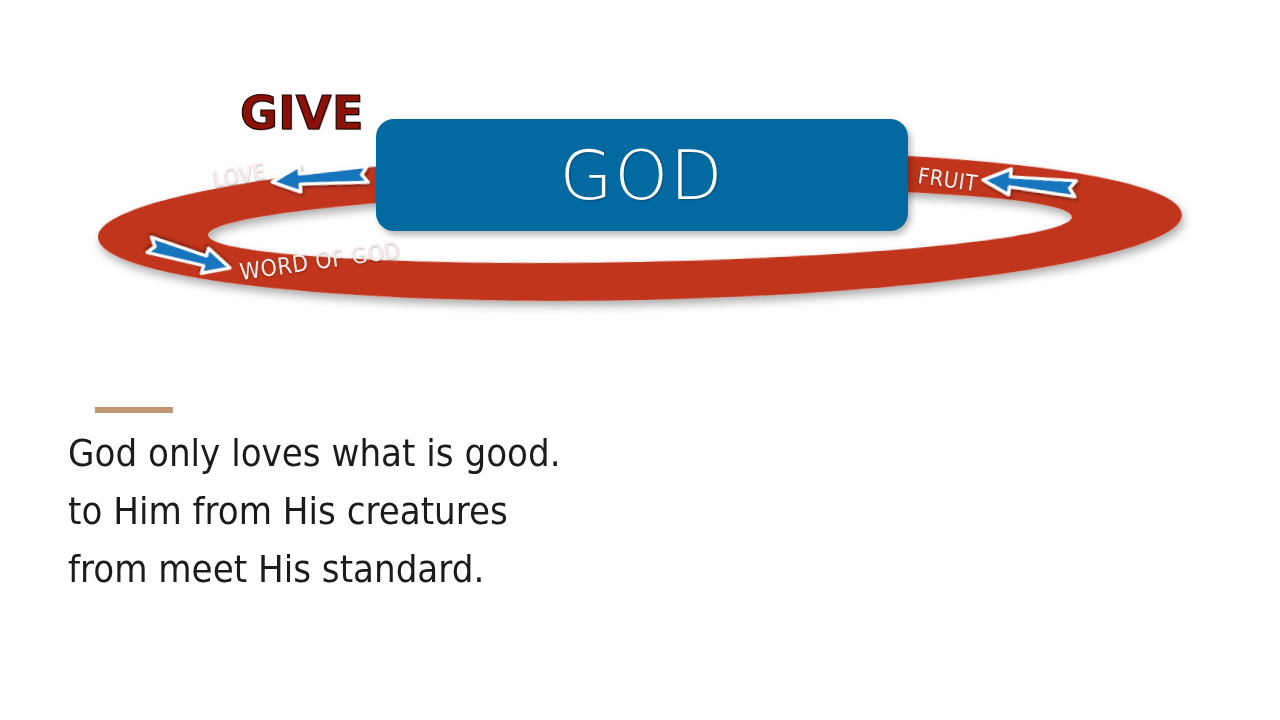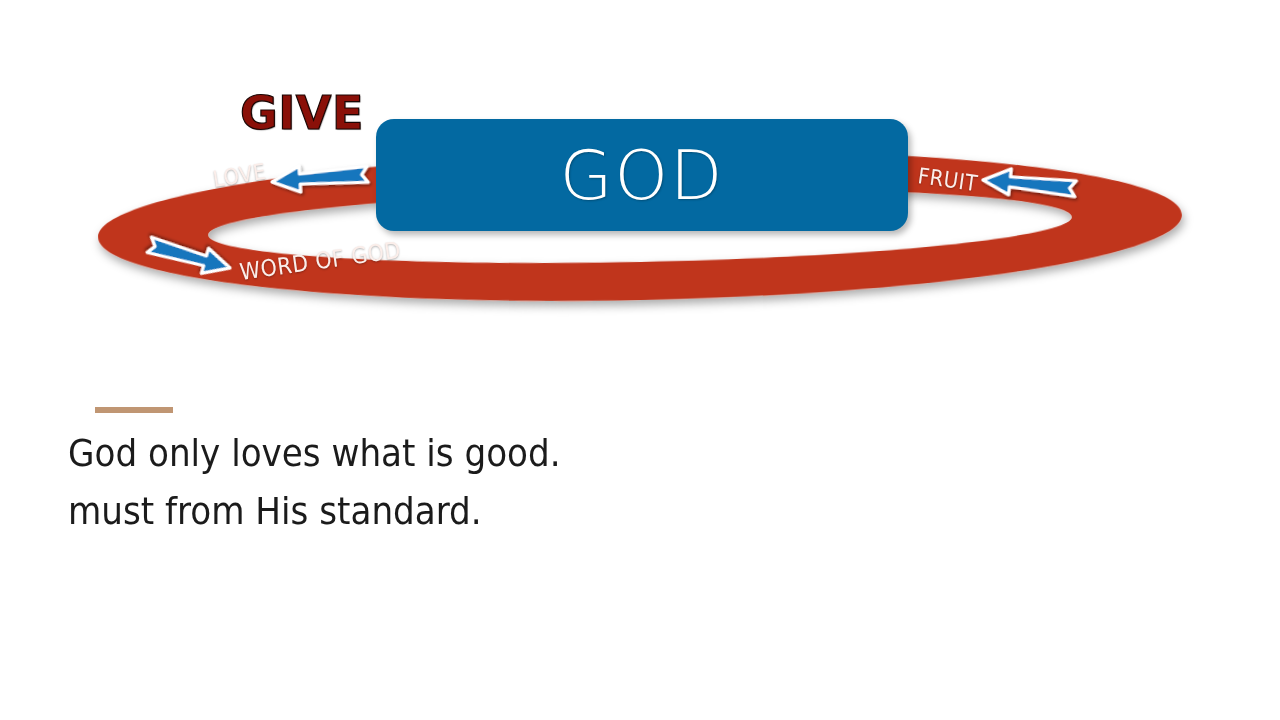--- a/index.html
+++ b/index.html
@@ -199,16 +199,17 @@
     <div class="ring-label" id="label-word-of-god">WORD OF GOD</div>
 
     <div class="ring-label" id="label-fruit">FRUIT</div>
 
   </div>
 
   <div id="accent-bar"></div>
 
   <div id="body-text">
     <span class="line">God only loves what is good.</span>
-    <span class="line">must from His standard.</span>
+    <span class="line">to Him from His creatures</span>
+    <span class="line">from meet His standard.</span>
   </div>
 
 </div>
 
 </body></html>

